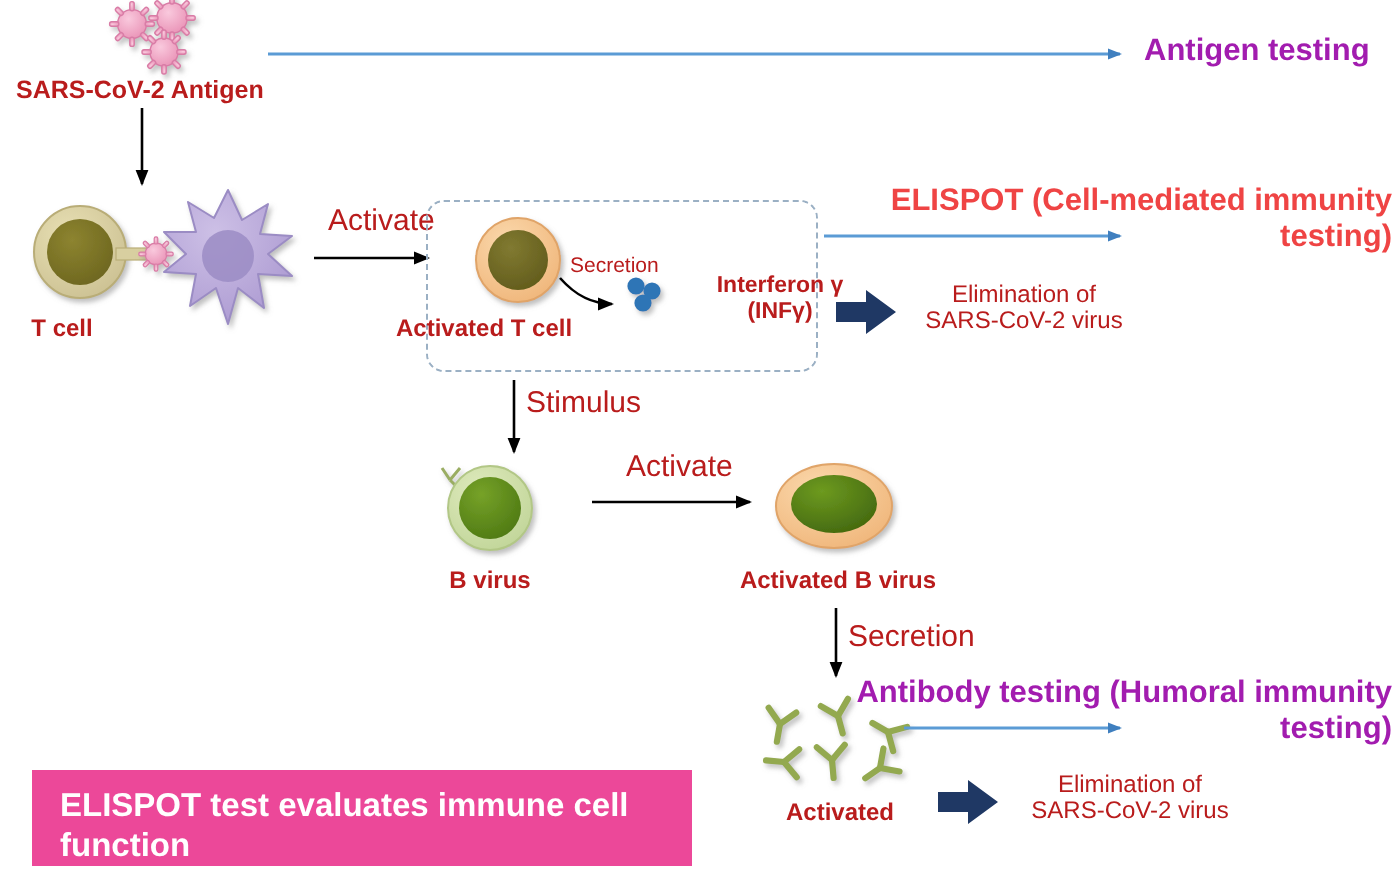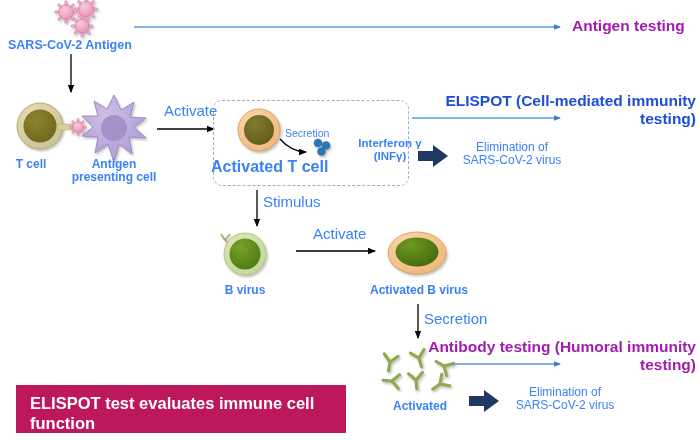--- a/index.html
+++ b/index.html
@@ -1,29 +1,29 @@
 <!DOCTYPE html>
 <html><head>
 <meta charset="utf-8">
 <title>ELISPOT immune response diagram</title>
 <style>
   html,body{margin:0;padding:0;background:#ffffff;}
   body{font-family:"Liberation Sans","DejaVu Sans",sans-serif;}
   #stage{position:relative;width:700px;height:440px;background:#fff;overflow:hidden;}
   .abs{position:absolute;}
-  .lbl{font-size:12px;color:#3b82f6;line-height:1.12;white-space:pre;}
+  .lbl{font-size:12px;color:#b91c1c;line-height:1.12;white-space:pre;}
   .lbl-b{font-weight:bold;}
   .lbl-sm{font-size:10.5px;}
   .lbl-sm2{font-size:15px;}
   .out{font-size:15.5px;font-weight:bold;line-height:1.17;}
   .out-dark{color:#a21caf;}
-  .out-blue{color:#1d4ed8;}
+  .out-blue{color:#ef4444;}
   .right{text-align:right;}
   .center{text-align:center;}
-  .banner{background:#be185d;color:#ffffff;font-weight:bold;font-size:16.5px;
+  .banner{background:#ec4899;color:#ffffff;font-weight:bold;font-size:16.5px;
           line-height:1.2;padding:9px 11px 10px 14px;box-sizing:border-box;}
   svg{display:block;overflow:visible;}
   .dashbox{border:1px dashed #9bb0c4;border-radius:9px;box-sizing:border-box;}
 </style>
 </head>
 <body>
 
 <div id="stage">
 
   <svg class="abs" style="left:0;top:0;width:0;height:0" aria-hidden="true">
@@ -173,38 +173,36 @@
   <svg class="abs" style="left:78px;top:92px;width:72px;height:74px" viewBox="0 0 72 74">
     <g filter="url(#sh)">
       <path d="M36,3 L43,18 L56,10 L52,25 L68,26 L56,35 L68,46 L51,45 L54,62 L41,52
                L36,70 L30,52 L17,61 L20,45 L4,44 L15,35 L4,24 L20,24 L16,9 L29,17 Z" fill="url(#gApc)" stroke="#9b8cc4" stroke-width="1" stroke-linejoin="round"></path>
       <circle cx="36" cy="36" r="13" fill="#9b8cc4" opacity="0.85"></circle>
     </g>
   </svg>
 
   <div class="abs lbl lbl-b center" style="left:0px;top:158px;width:62px;">T cell</div>
 
-  <div class="abs lbl lbl-b center" style="left:62px;top:158px;width:104px;">Antigen
-presenting cell</div>
 
   <svg class="abs" style="left:156px;top:120px;width:66px;height:18px" viewBox="0 0 66 18">
     <line x1="1" y1="9" x2="58" y2="9" stroke="#000" stroke-width="1.3" marker-end="url(#mBlack)"></line>
   </svg>
   <div class="abs lbl lbl-sm2" style="left:164px;top:103px;">Activate</div>
 
   <div class="abs dashbox" style="left:213px;top:100px;width:196px;height:86px;"></div>
 
   <svg class="abs" style="left:235px;top:106px;width:52px;height:52px" viewBox="0 0 52 52">
     <g filter="url(#sh)">
       <circle cx="24" cy="24" r="21" fill="url(#gOrange)" stroke="#e0a468" stroke-width="1"></circle>
       <circle cx="24" cy="24" r="15" fill="url(#gOliveNuc)"></circle>
     </g>
   </svg>
 
-  <div class="abs lbl lbl-b" style="left:211px;top:158px;font-size:16px;">Activated T cell</div>
+  <div class="abs lbl lbl-b" style="left:198px;top:158px;font-size:12px;">Activated T cell</div>
 
   <div class="abs lbl lbl-sm" style="left:285px;top:128px;">Secretion</div>
   <svg class="abs" style="left:278px;top:136px;width:40px;height:24px" viewBox="0 0 40 24">
     <path d="M2,3 C10,12 18,16 28,16" stroke="#000" stroke-width="1.3" fill="none" marker-end="url(#mBlack)"></path>
   </svg>
 
   <svg class="abs" style="left:310px;top:137px;width:26px;height:24px" viewBox="0 0 26 24">
     <g filter="url(#sh)">
       <circle cx="8" cy="6" r="4.3" fill="#2e75b6"></circle>
       <circle cx="16" cy="8.5" r="4.3" fill="#2e75b6"></circle>

